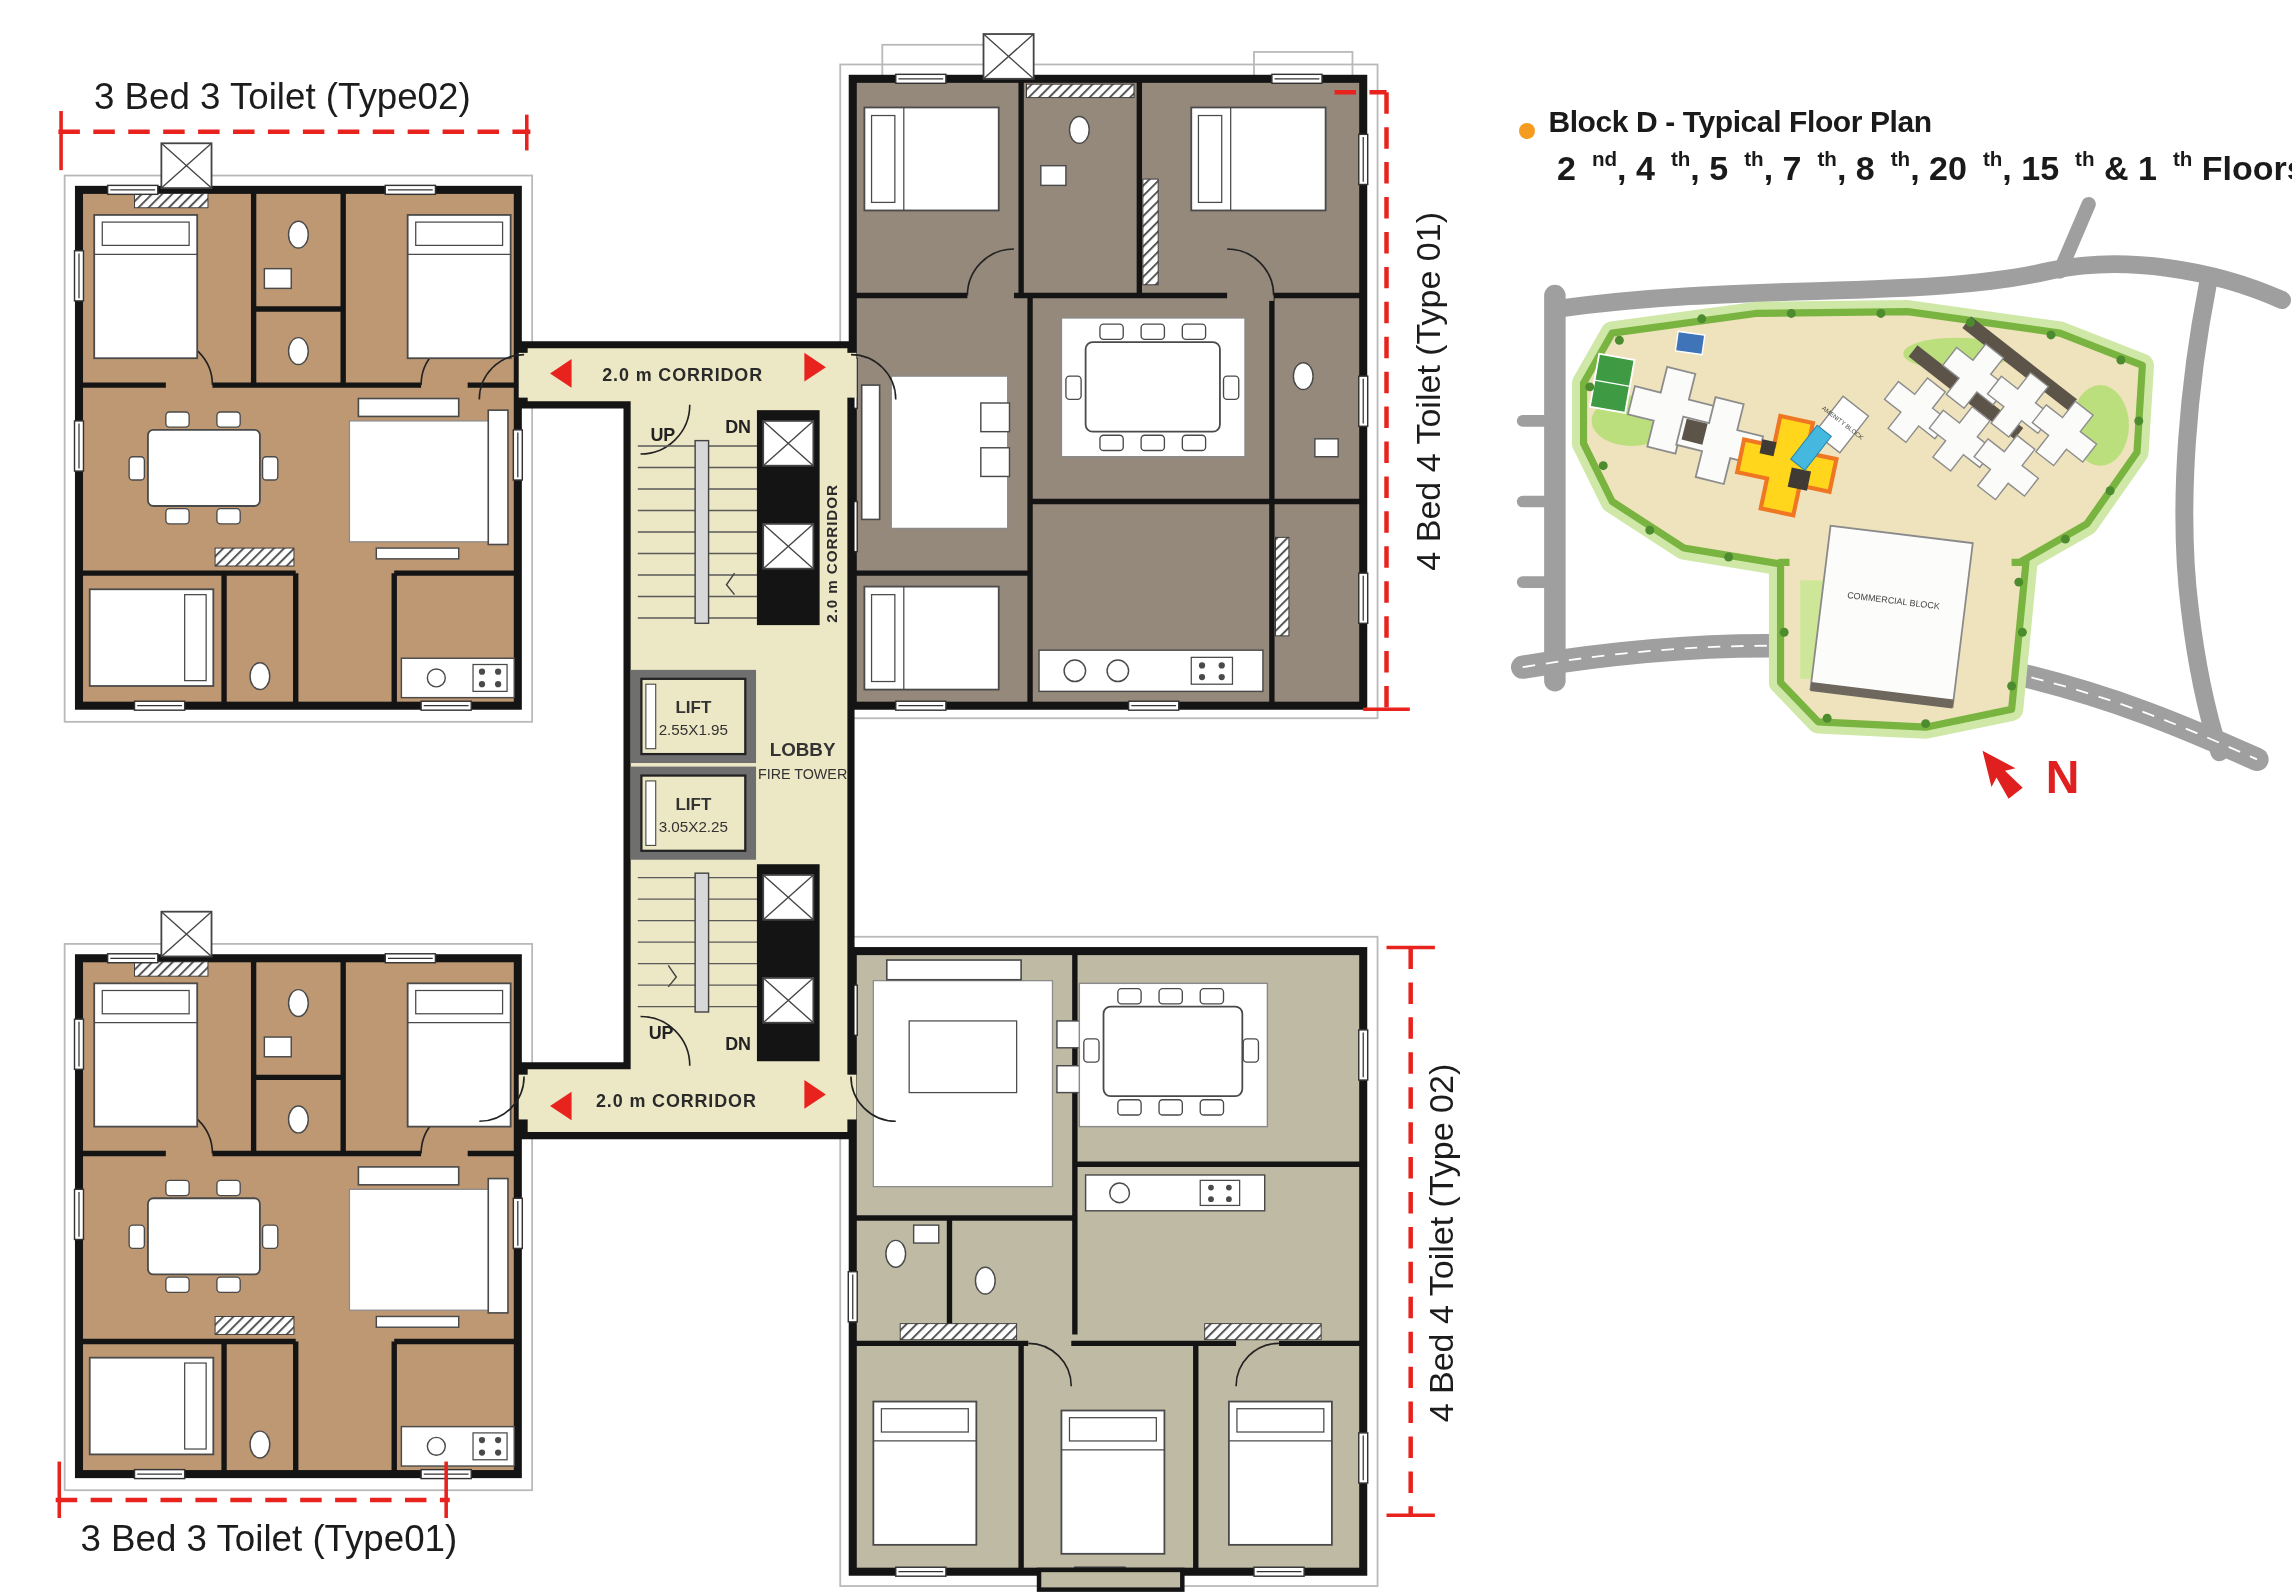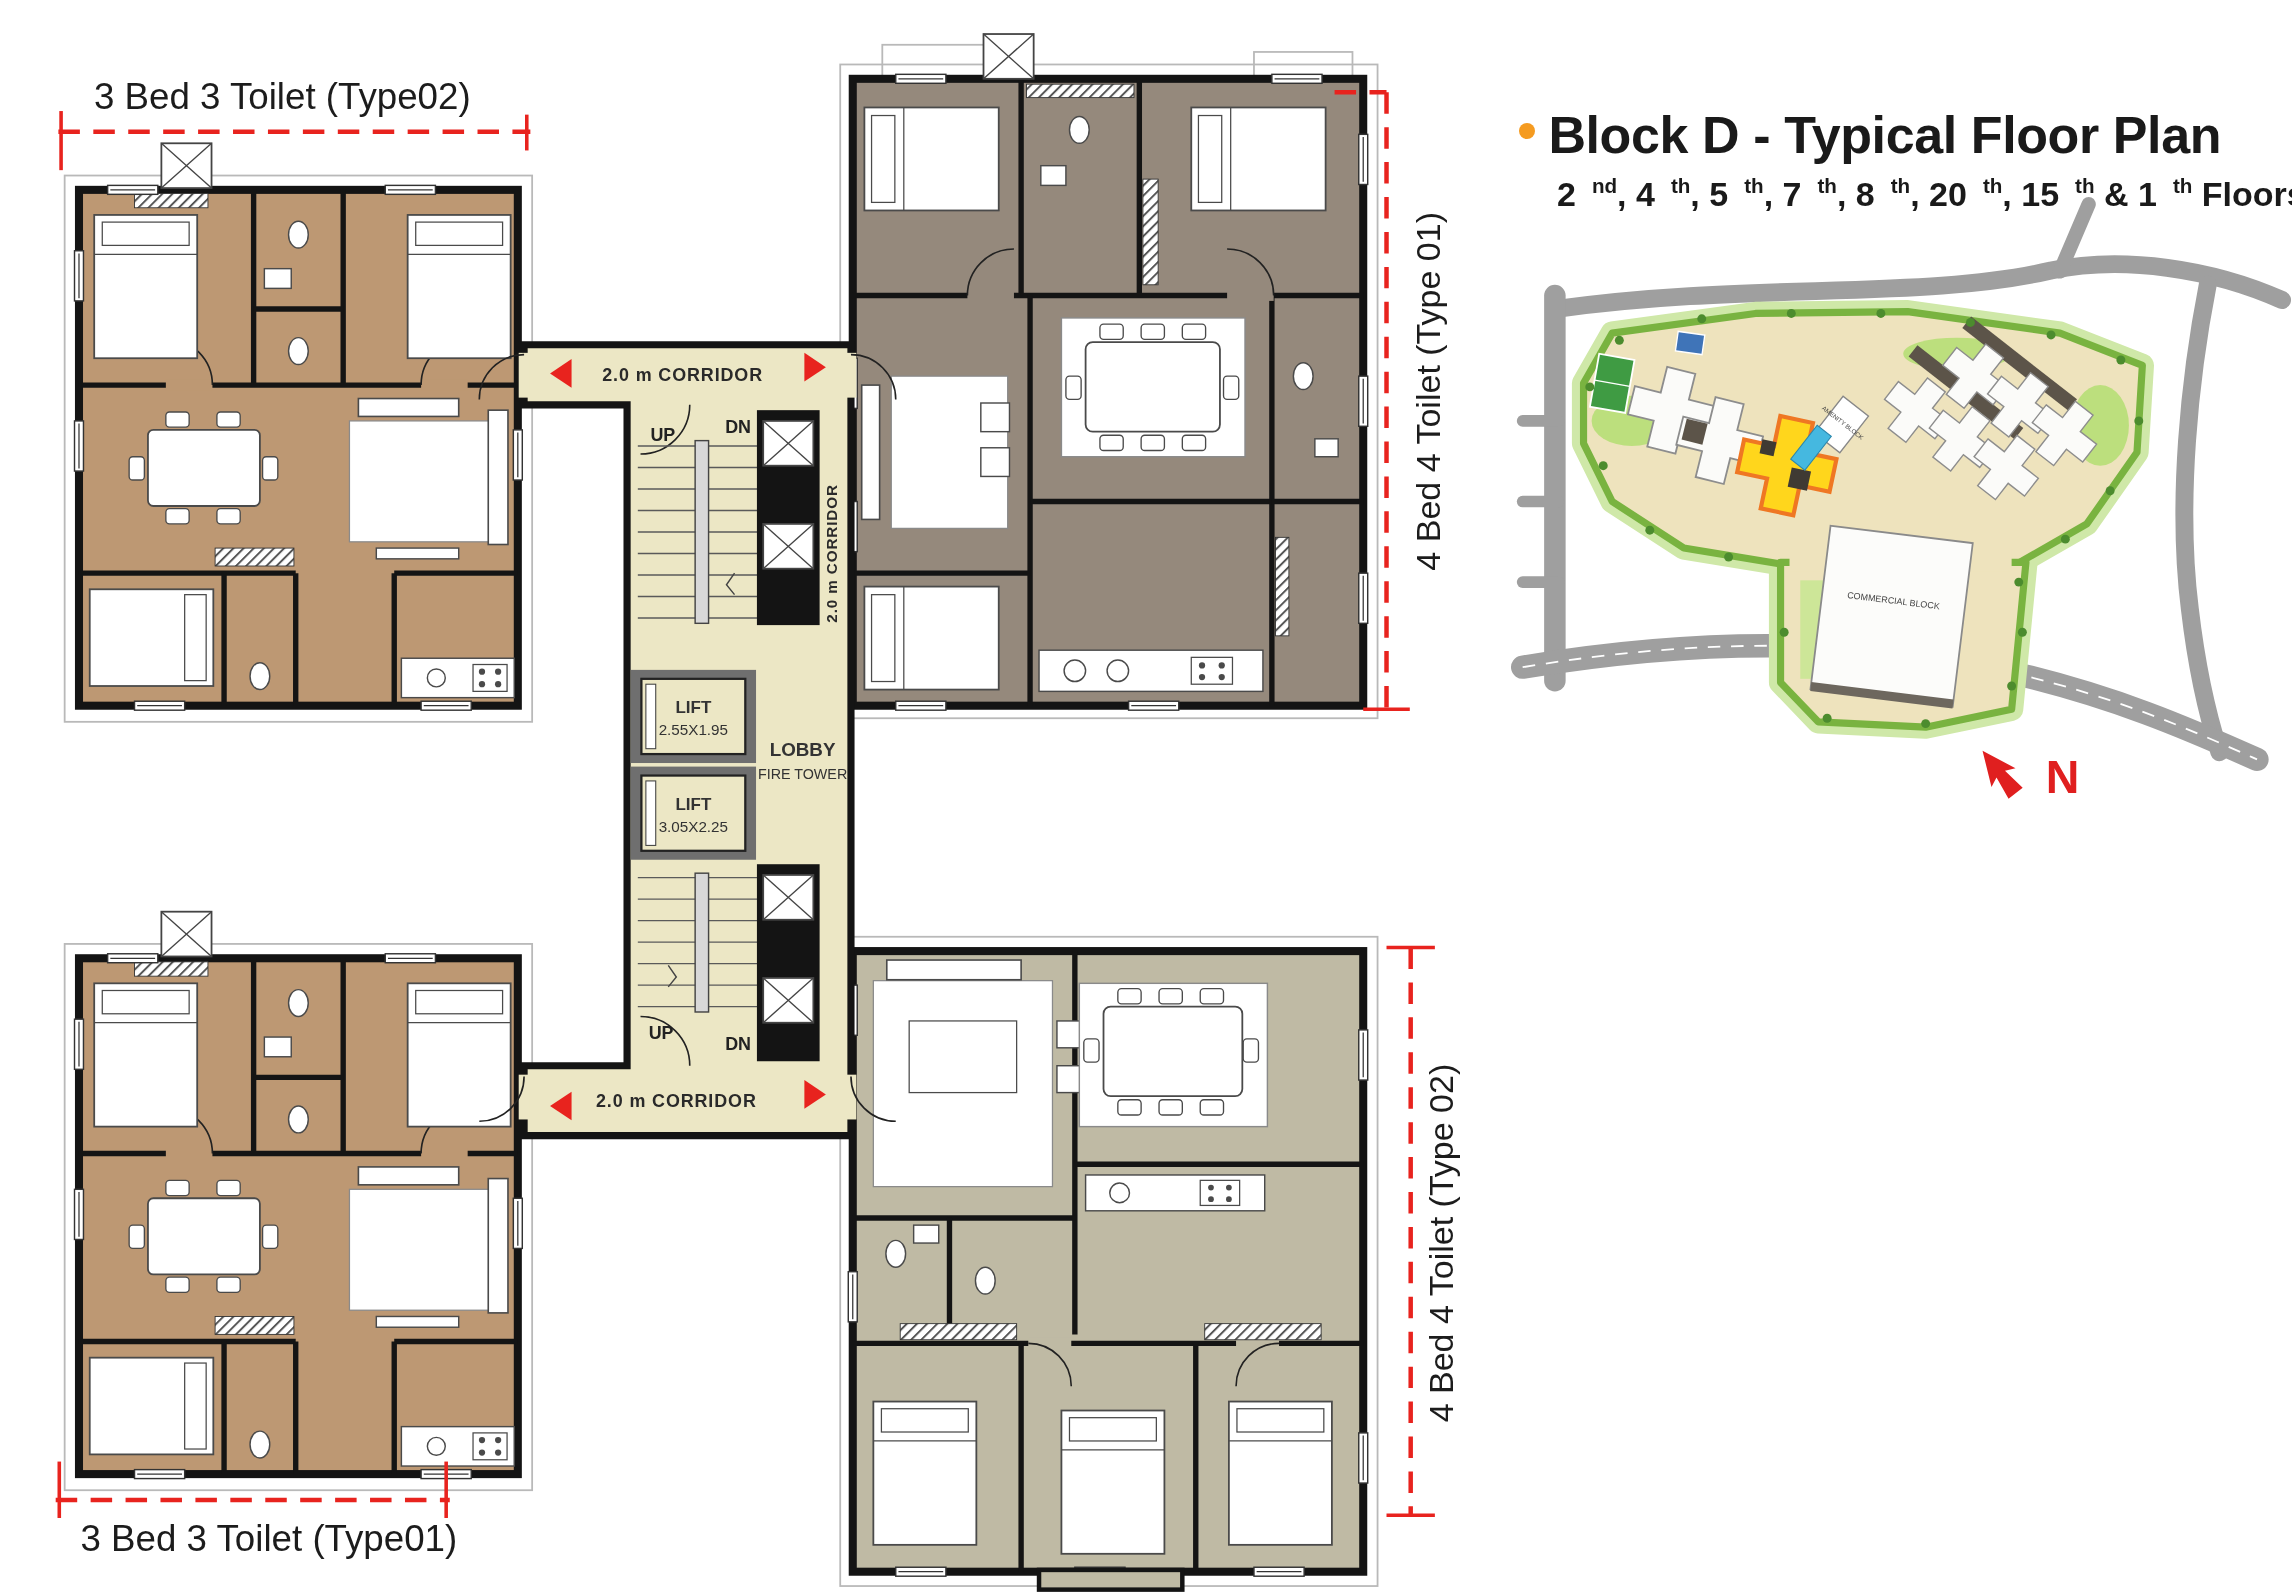--- a/index.html
+++ b/index.html
@@ -2,21 +2,21 @@
 <html style="font-size:14.3px"><head>
 <meta charset="utf-8">
 <style>
   html,body{margin:0;padding:0;background:#ffffff;}
   body{width:2293px;height:1595px;position:relative;font-family:"Liberation Sans",sans-serif;overflow:hidden;}
   svg text{font-family:"Liberation Sans",sans-serif;}
   .plan-svg{position:absolute;left:0;top:0;}
   .info-panel{position:absolute;left:1519px;top:104px;width:774px;color:#1a1a1a;}
   .title-row{display:flex;align-items:flex-start;gap:13.4px;}
   .bullet{width:16px;height:16px;border-radius:50%;margin-top:19px;flex:0 0 auto;}
-  .title{font-size:52px;font-weight:bold;letter-spacing:-0.4px;line-height:1.2;}
+  .title{font-size:30px;font-weight:bold;letter-spacing:-0.4px;line-height:1.2;}
   .floors-line{margin:9px 0 0 38px;font-size:34px;font-weight:bold;letter-spacing:0px;white-space:nowrap;}
   .floors-line sup{font-size:20.6px;position:relative;top:-1.8px;margin-left:16px;}
 </style>
 </head>
 <body>
 
 <svg class="plan-svg" width="2293" height="1595" viewBox="0 0 2560 1781">
   <defs>
     <pattern id="hatch" width="8" height="8" patternUnits="userSpaceOnUse" patternTransform="rotate(45)">
       <rect width="8" height="8" fill="#ffffff"></rect>

